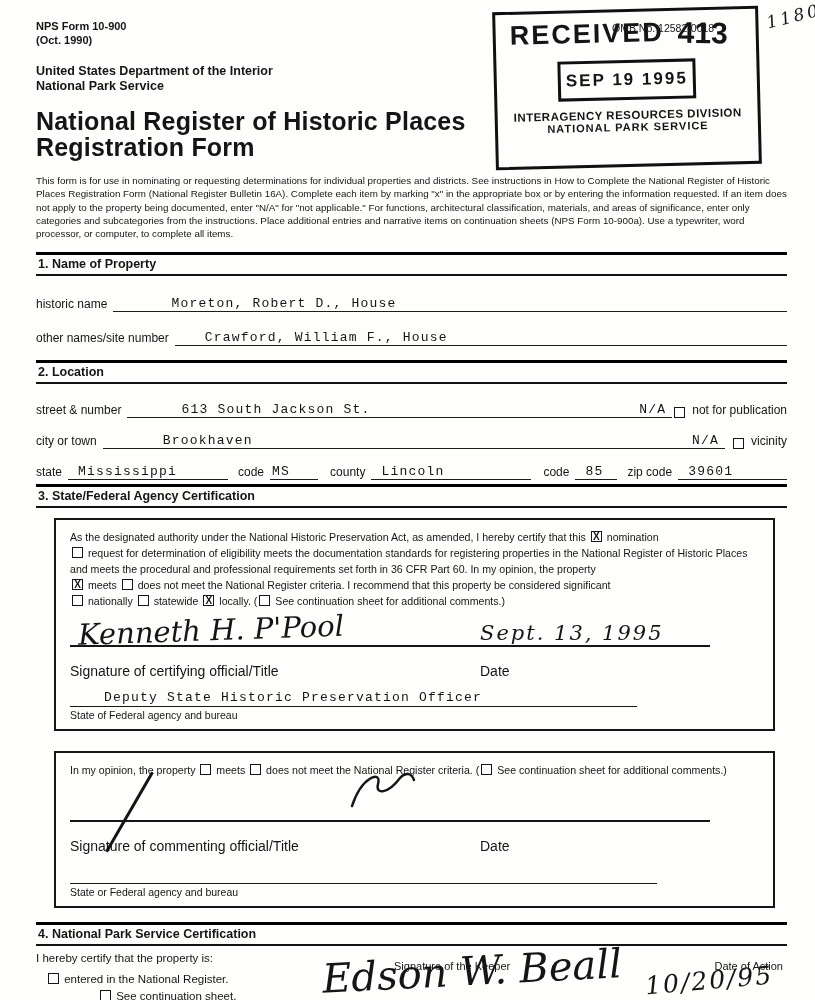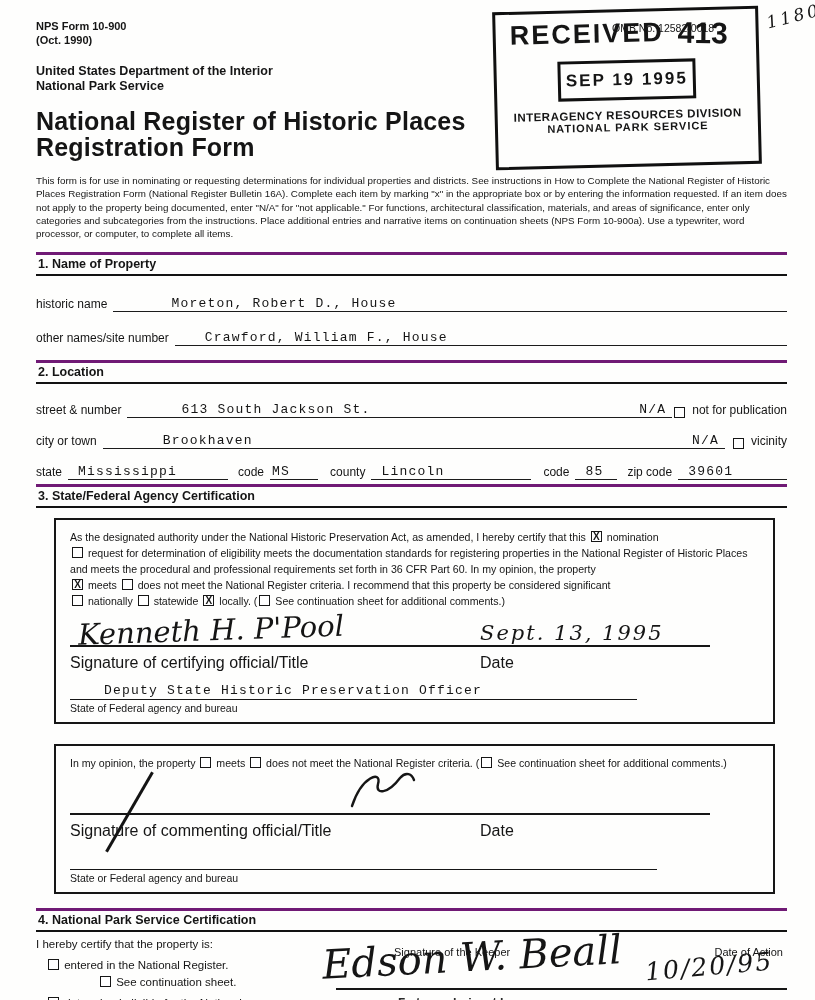--- a/index.html
+++ b/index.html
@@ -22,21 +22,21 @@
   .stamp-received { font-size:27px; font-weight:bold; letter-spacing:2px; }
   .stamp-413 { font-size:30px; font-weight:bold; margin-left:14px; transform:rotate(2deg); }
   .stamp-datebox { width:138px; margin:8px auto 0; border:3px solid #101010; text-align:center;
                    font-size:17px; font-weight:bold; letter-spacing:2px; padding:7px 0; }
   .stamp-l1 { margin-top:9px; text-align:center; font-size:11.5px; font-weight:bold; letter-spacing:.5px; }
   .stamp-l2 { text-align:center; font-size:11px; font-weight:bold; letter-spacing:1px; }
 
   .intro { margin-top:14px; font-size:9.8px; line-height:1.34; }
 
   
-  .sec { border-top:3px solid #701a75; border-bottom:2px solid #121212;
+  .sec { border-top:3px solid #000000; border-bottom:2px solid #121212;
          font-size:12.5px; font-weight:bold; padding:2px 2px 3px; }
   .sec1 { margin-top:12px; }
   .sec2 { margin-top:14px; }
   .sec3 { margin-top:4px; }
   .sec4 { margin-top:14px; }
 
   
   .frow { display:flex; align-items:flex-end; font-size:12px; }
   .flabel { white-space:nowrap; padding-right:6px; padding-bottom:1px; }
   .fline { border-bottom:1.6px solid #1c1c1c; display:flex; align-items:flex-end; padding:0 6px 0 10px; }
@@ -49,21 +49,21 @@
   .cb { display:inline-block; width:11px; height:11px; border:1.6px solid #161616;
         font:700 10px/9px "Liberation Sans",sans-serif; text-align:center; vertical-align:-1px;
         margin:0 2px; background:#fff; overflow:hidden; }
 
   
   .certbox { border:2px solid #161616; margin:10px 12px 0 18px; padding:9px 12px 8px 14px; }
   .certtext { font-size:10.6px; line-height:1.52; }
   .sigline { display:flex; align-items:flex-end; border-bottom:2px solid #161616; margin-top:2px; width:640px; }
   .sig-name { flex:1; font-size:29px; transform:rotate(-2deg); padding-left:8px; white-space:nowrap; }
   .sig-date { width:230px; font-size:21px; letter-spacing:2px; white-space:nowrap; }
-  .lblrow { display:flex; font-size:16px; margin-top:7px; width:640px; }
+  .lblrow { display:flex; font-size:14px; margin-top:16px; width:640px; }
   .lblrow .l1 { flex:1; }
   .lblrow .l2 { width:230px; }
   .typedline { border-bottom:1.6px solid #161616; width:82%; margin-top:8px; padding:0 0 1px 34px; }
   .smalllbl { font-size:10.5px; margin-top:2px; }
   .hw { font-family:"DejaVu Serif",serif; font-style:italic; }
 
   .blankline { border-bottom:1.6px solid #161616; }
 
   
   .s4wrap { display:flex; margin-top:6px; }

